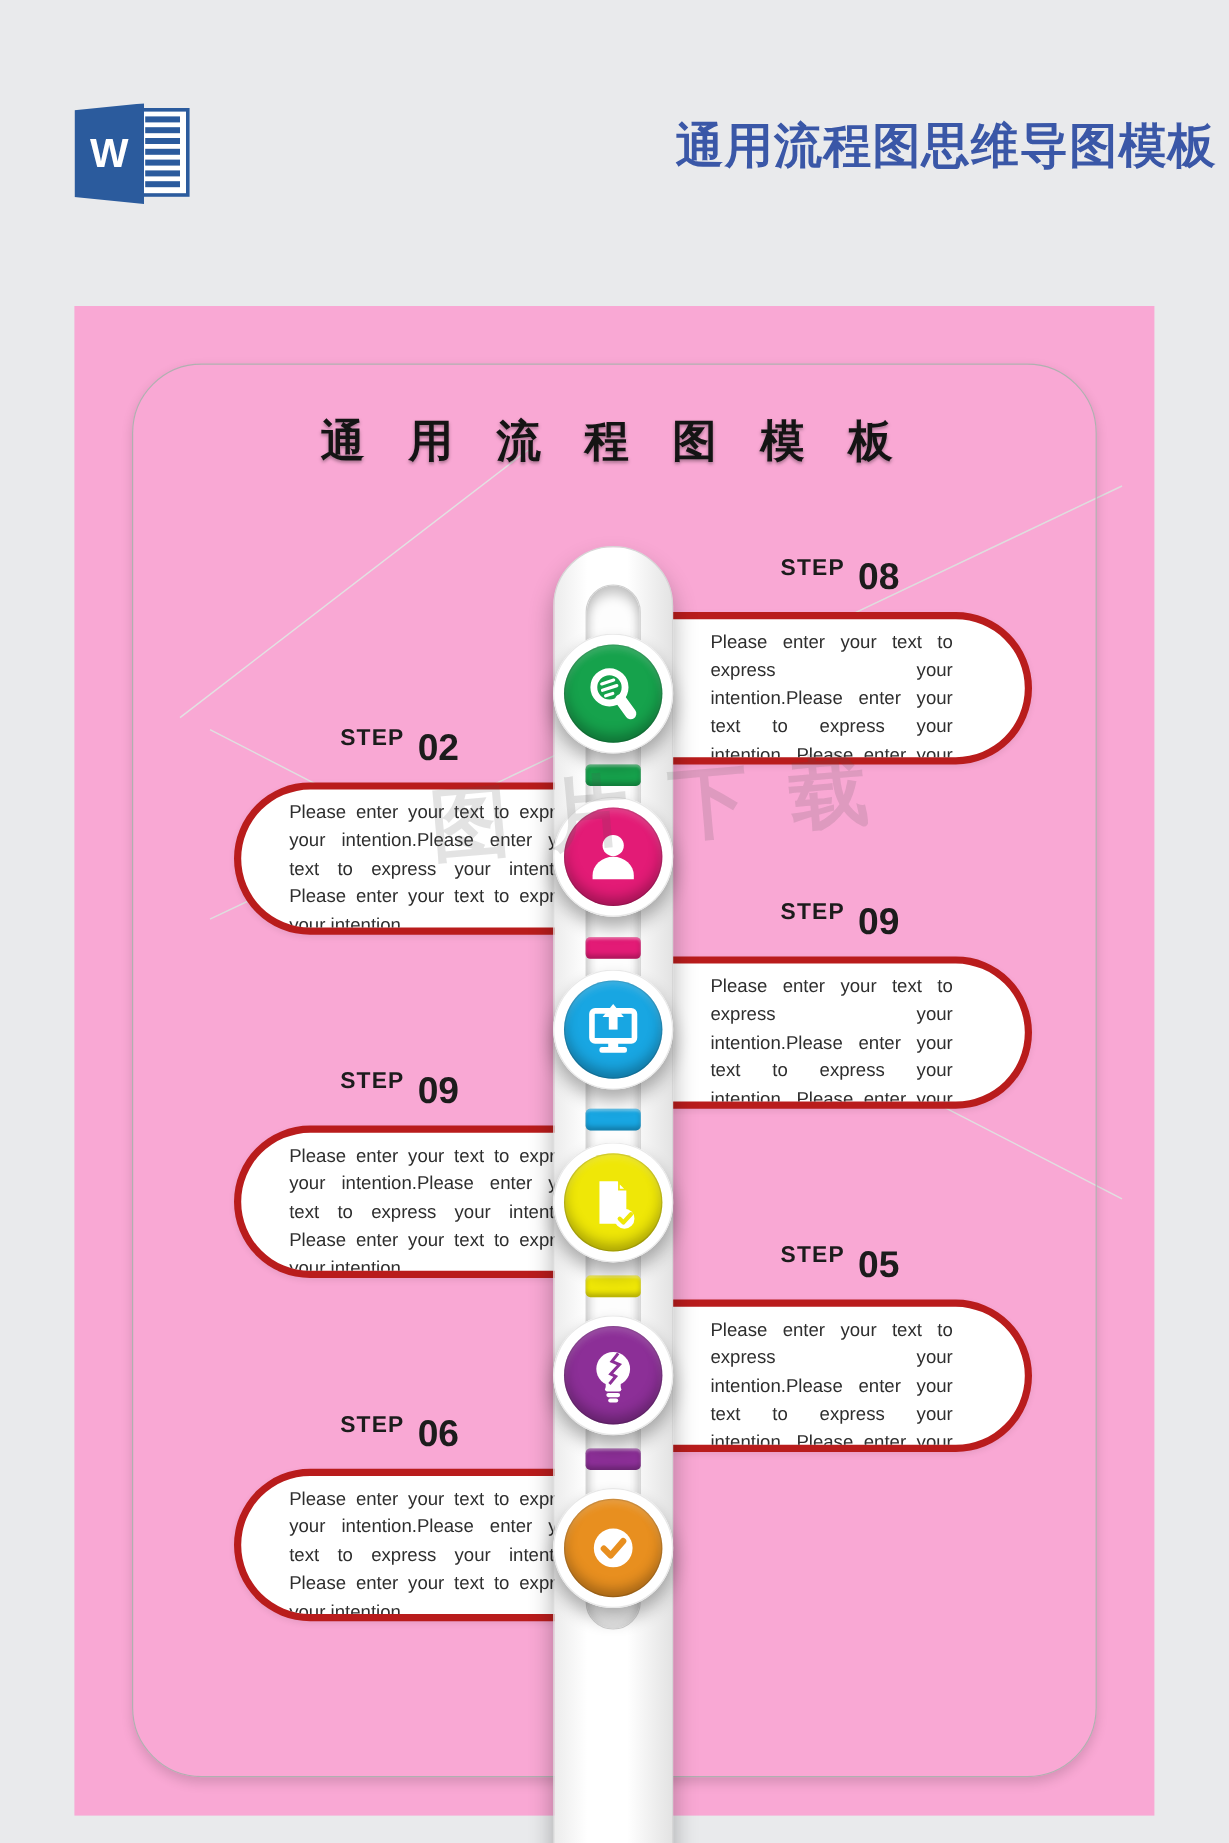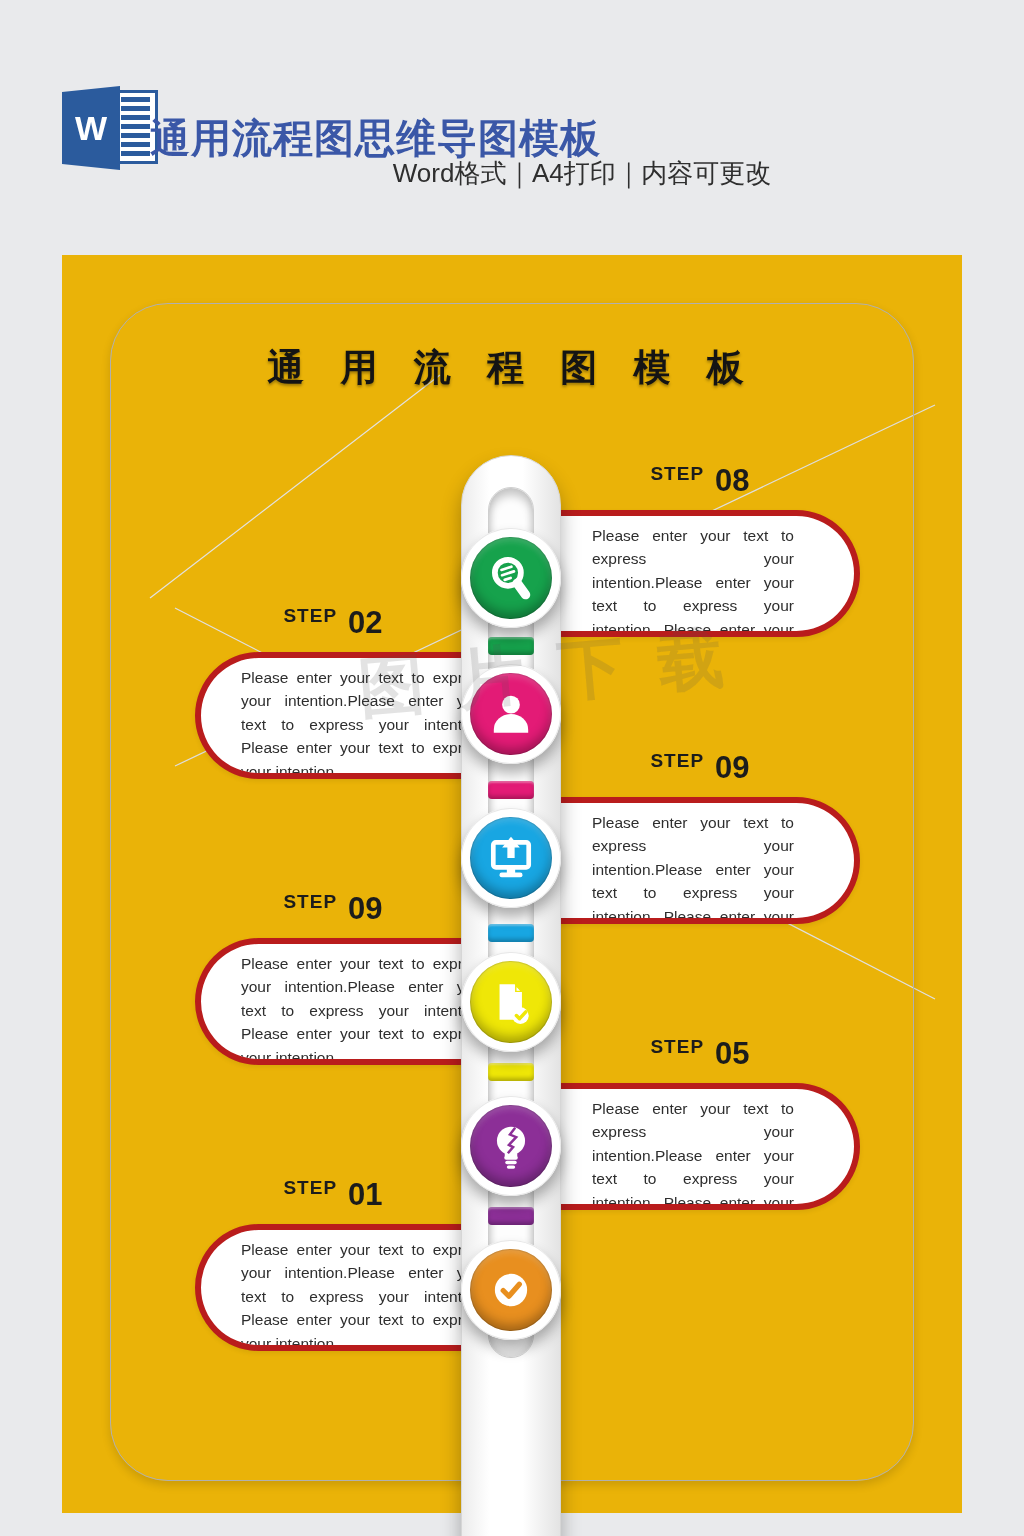--- a/index.html
+++ b/index.html
@@ -5,27 +5,27 @@
   html,body{margin:0;padding:0;background:#e9eaec;font-family:"Liberation Sans",sans-serif;}
   #canvas{position:relative;width:1024px;height:1536px;background:#e9eaec;overflow:hidden;margin:0 auto;}
 
   
   .hdr-icon{position:absolute;left:62px;top:86px;width:100px;height:84px;}
   .w-doc{position:absolute;left:44px;top:4px;width:52px;height:74px;background:#fff;border:3px solid #2b5b9d;box-sizing:border-box;}
   .w-doc i{display:block;height:5px;background:#2b5b9d;margin:4px 5px 0 12px;}
   .w-slab{position:absolute;left:0;top:0;width:58px;height:84px;background:#2b5b9d;
           clip-path:polygon(0 7%,100% 0,100% 100%,0 93%);display:flex;align-items:center;justify-content:center;}
   .w-slab span{color:#fff;font-size:34px;font-weight:700;}
-  .hdr-title{position:absolute;left:150px;right:10px;top:111px;text-align:left;
+  .hdr-title{position:absolute;left:150px;right:10px;top:94px;text-align:right;
              font-size:40px;font-weight:700;color:#3a57a7;letter-spacing:1px;}
   .hdr-sub{position:absolute;left:150px;right:10px;top:156px;text-align:center;
            font-size:26px;color:#2f2f2f;}
 
   
-  .sheet{position:absolute;left:62px;top:255px;width:900px;height:1258px;background:#eab308;}
+  .sheet{position:absolute;left:62px;top:255px;width:900px;height:1258px;background:#f9a8d4;}
   .frame{position:absolute;left:48px;top:48px;width:802px;height:1176px;border:1.5px solid #b0b0b0;
          border-radius:58px;box-shadow:0 4px 10px rgba(0,0,0,0.14);}
   .doc-title{position:absolute;left:0;right:0;top:88px;text-align:center;font-size:37px;font-weight:800;
              color:#141414;letter-spacing:13px;text-shadow:0 2px 3px rgba(0,0,0,0.35);}
   .deco{position:absolute;left:0;top:0;z-index:0;}
   .watermark{position:absolute;left:296px;top:372px;z-index:9;font-size:66px;font-weight:700;
              letter-spacing:34px;color:rgba(80,80,80,0.16);transform:rotate(-5deg);white-space:nowrap;
              pointer-events:none;}
 
   
@@ -76,21 +76,20 @@
         <i></i>
         <i></i>
         <i></i>
         <i></i>
     </div>
     <div class="w-slab">
       <span>W</span>
     </div>
   </div>
   <div class="hdr-title">通用流程图思维导图模板</div>
-  <div class="hdr-sub">Word格式｜A4打印｜内容可更改</div>
 
   <div class="sheet">
 
     <svg class="deco" width="900" height="1258" viewBox="0 0 900 1258">
       <line x1="873" y1="150" x2="113" y2="511" stroke="#dedede" stroke-width="1.2"></line>
       <line x1="113" y1="353" x2="873" y2="744" stroke="#e0e0e0" stroke-width="1.2"></line>
       <line x1="378" y1="120" x2="88" y2="343" stroke="#e2e2e2" stroke-width="1.2"></line>
     </svg>
 
     <div class="frame"></div>
@@ -132,21 +131,21 @@
     <div class="lbl r" style="top:781px">
       <span class="w">STEP</span>
         <span class="n">05</span>
     </div>
     <div class="bubble r" style="top:828px">
       <p>Please enter your text to express your intention.Please enter your text to express your intention. Please enter your text to express your intention.</p>
     </div>
 
     <div class="lbl l" style="top:922px">
       <span class="w">STEP</span>
-        <span class="n">01</span>
+        <span class="n">06</span>
     </div>
     <div class="bubble l" style="top:969px">
       <p>Please enter your text to express your intention.Please enter your text to express your intention. Please enter your text to express your intention.</p>
     </div>
 
     <div class="track"></div>
     <div class="hole"></div>
 
     <div class="bar" style="top: 382px; --c: #16a24c;"></div>
     <div class="bar" style="top: 526px; --c: #e31b76;"></div>

